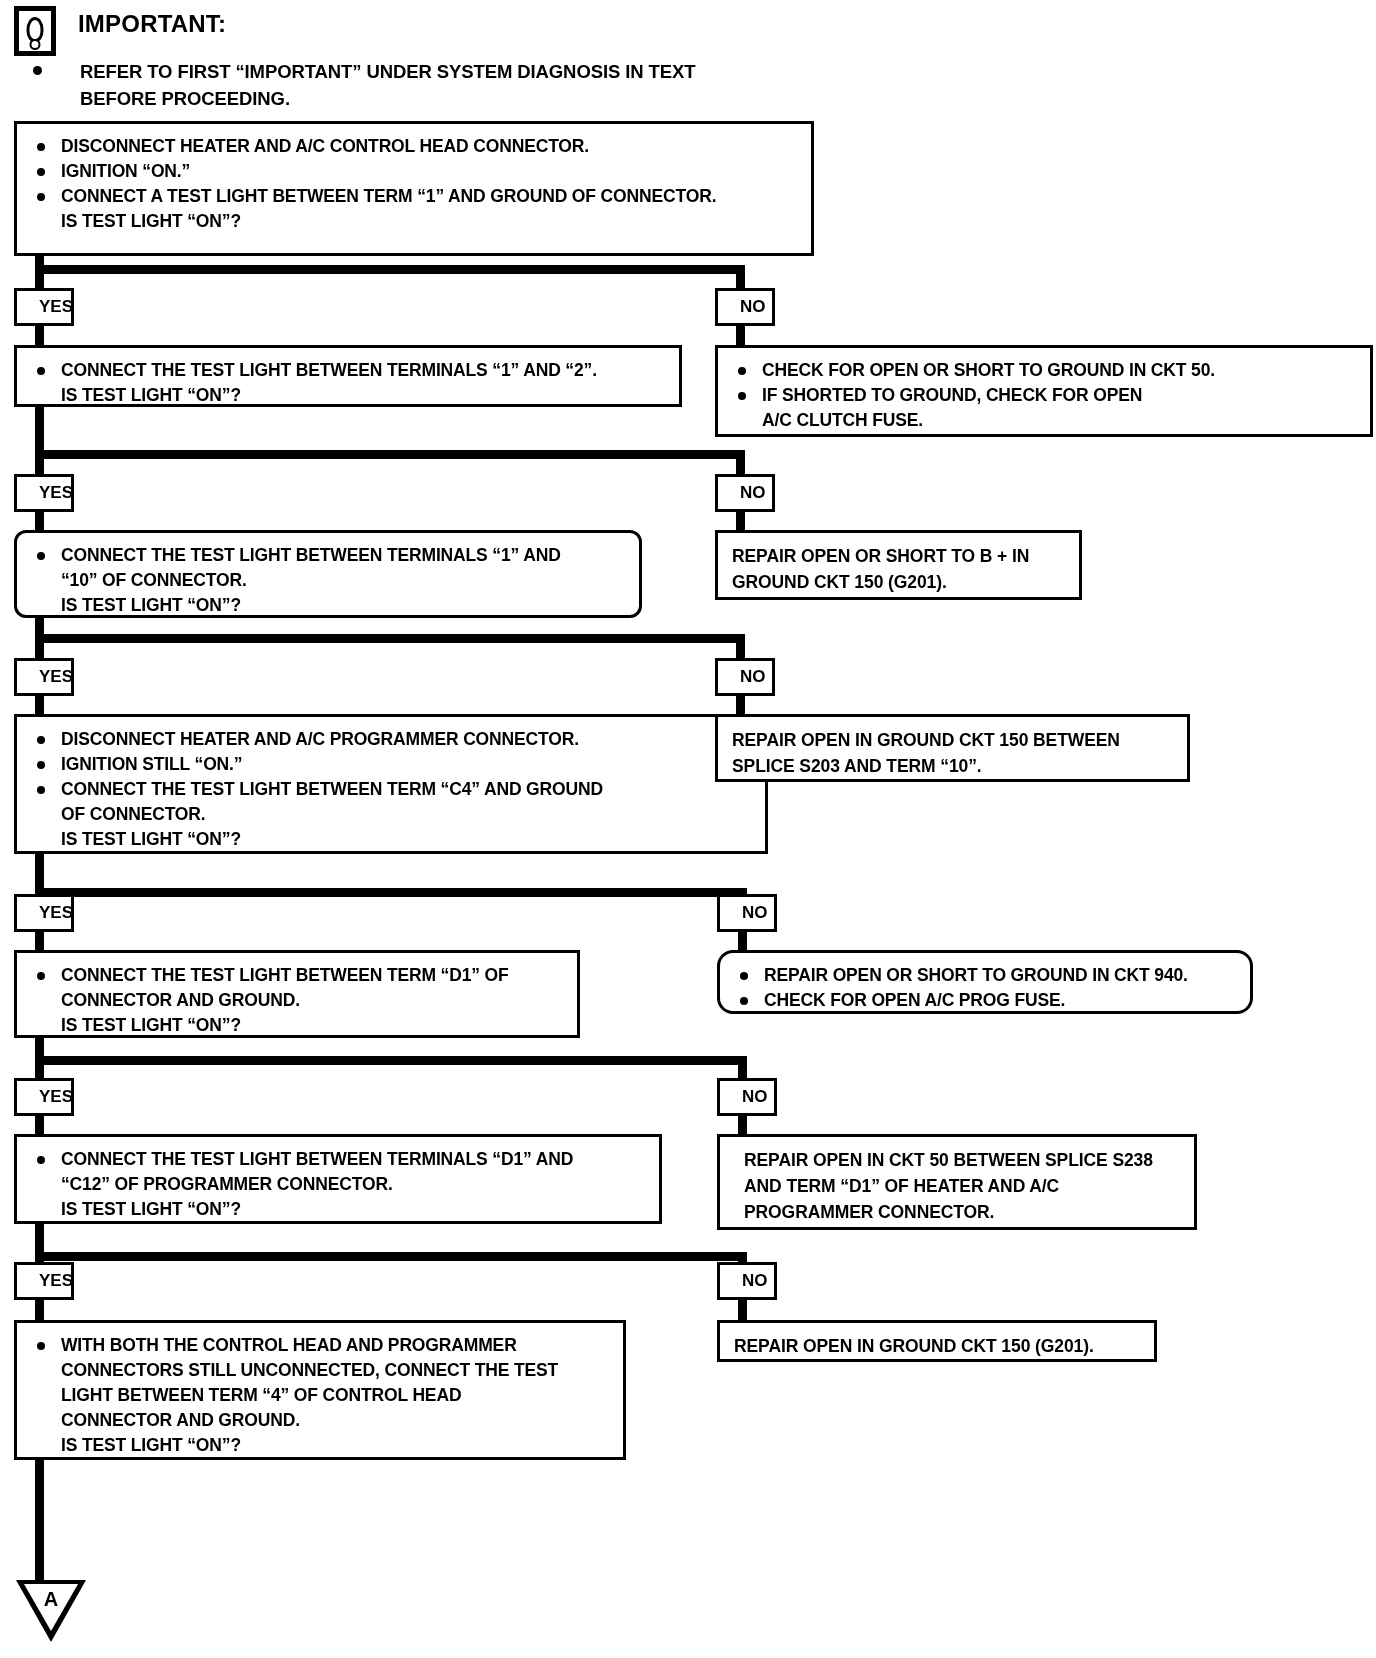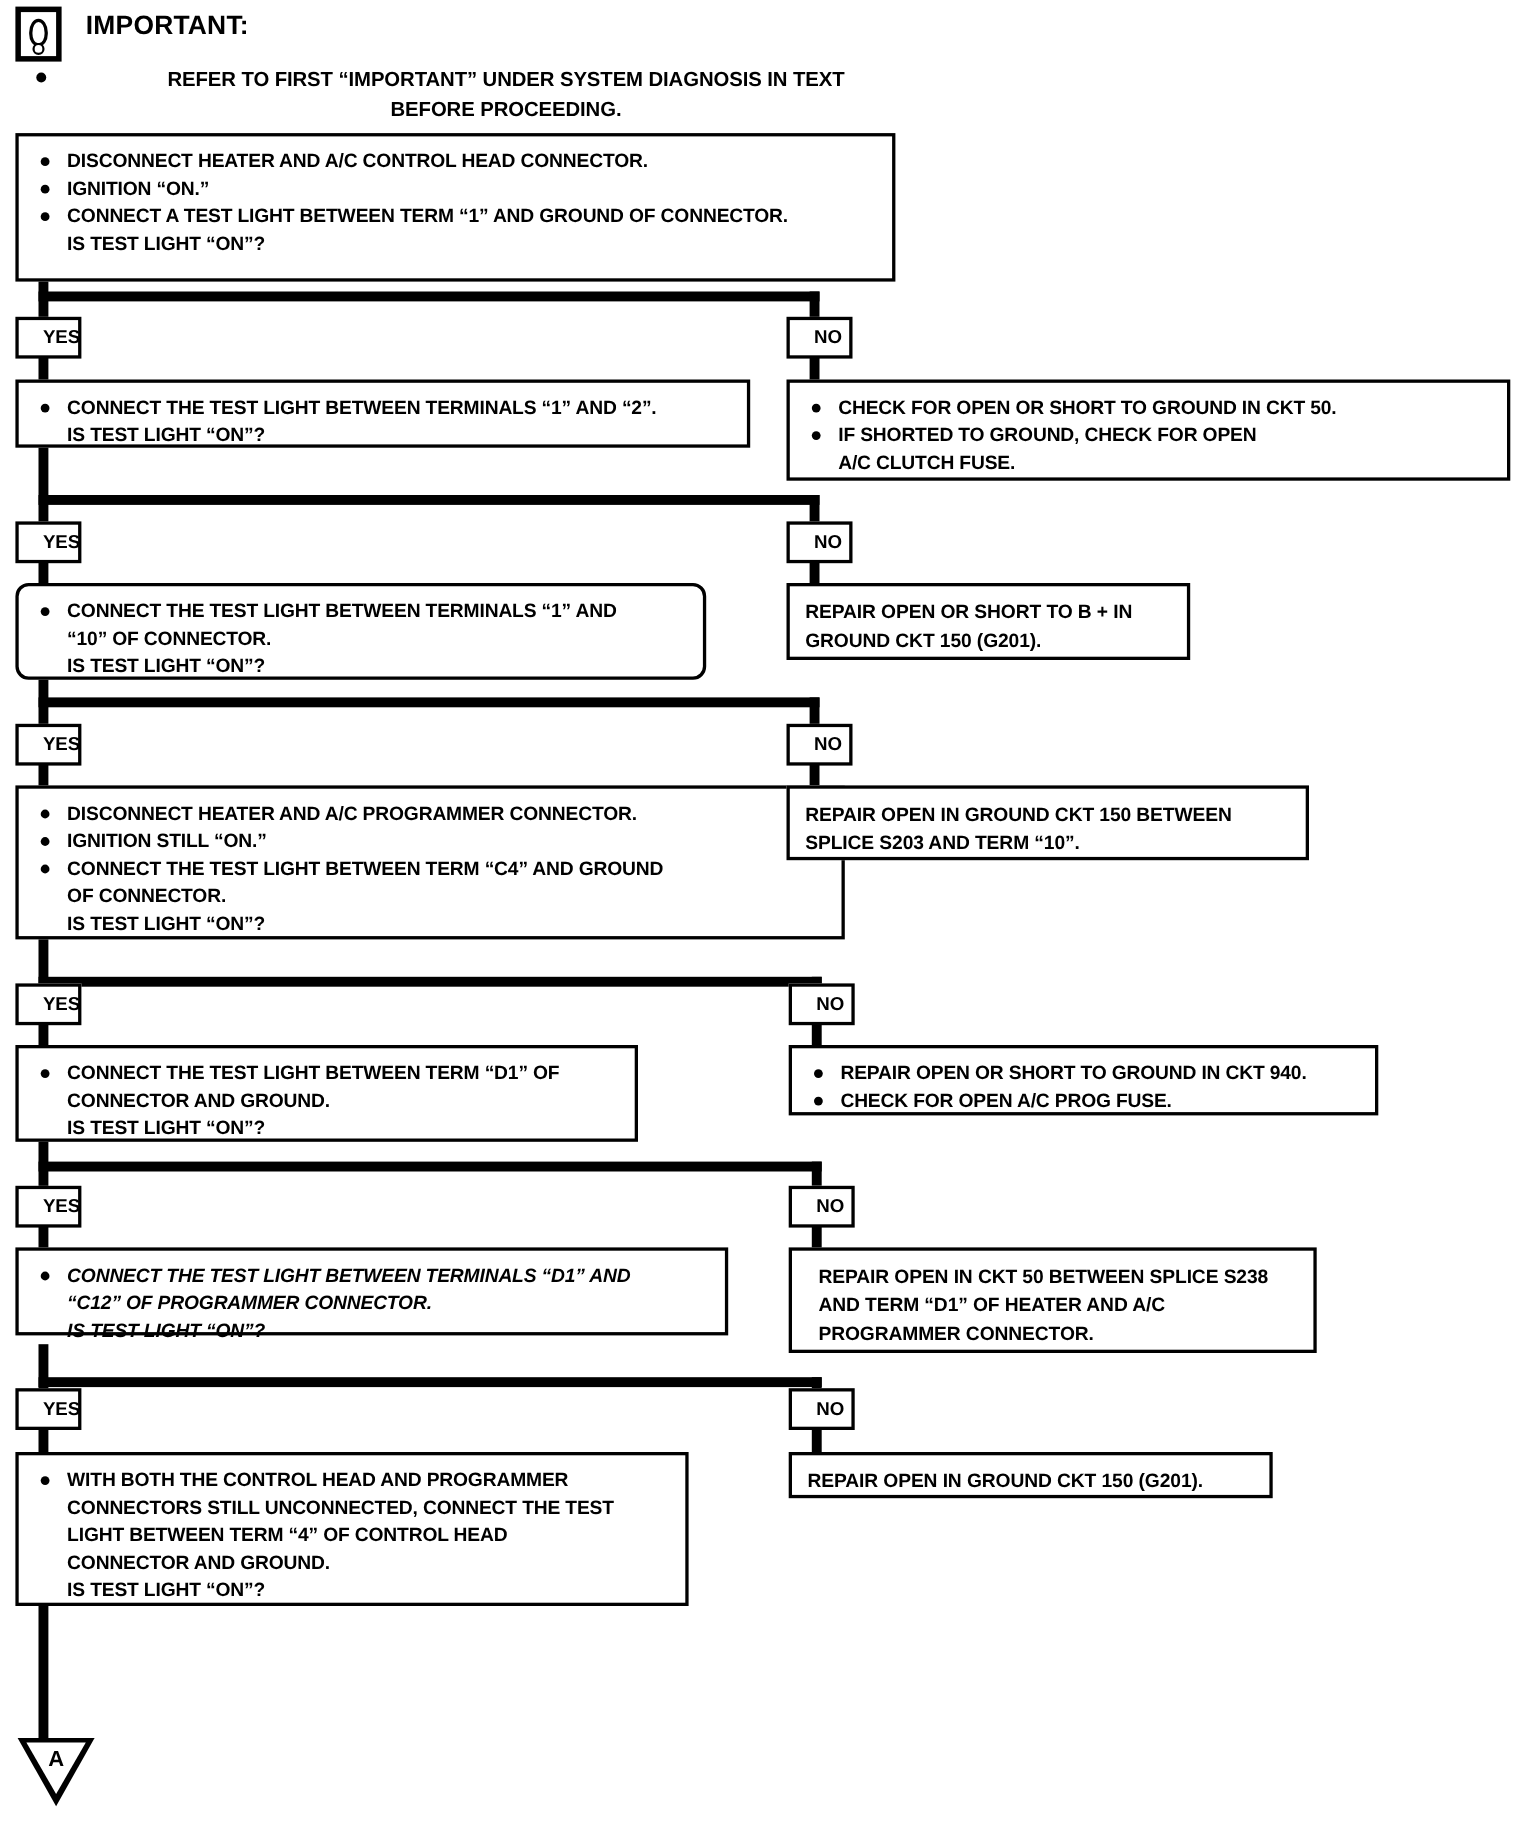--- a/index.html
+++ b/index.html
@@ -59,21 +59,20 @@
     background: #000;
     border-radius: 50%;
   }
   .imp-text {
     left: 80px; top: 58px;
     width: 760px;
     font-size: 18.5px;
     font-weight: bold;
     line-height: 27px;
     letter-spacing: -0.1px;
-    text-align: center;
   }
 
   
   .box {
     border: 3px solid #000;
     background: #fff;
     padding: 10px 12px 10px 14px;
   }
   .box ul {
     margin: 0;
@@ -275,41 +274,41 @@
   <div class="abs vline" style="left:738px; top:930px; height:22px;"></div>
 
   <div class="abs box" style="left:14px; top:950px; width:566px; height:88px;">
     <ul>
       <li>CONNECT THE TEST LIGHT BETWEEN TERM “D1” OF</li>
       <li class="nodot">CONNECTOR AND GROUND.</li>
       <li class="nodot">IS TEST LIGHT “ON”?</li>
     </ul>
   </div>
 
-  <div class="abs box" style="left:717px; top:950px; width:536px; height:64px;">
+  <div class="abs box" style="left:717px; top:950px; width:536px; height:64px;border-radius:16px;">
     <ul>
       <li>REPAIR OPEN OR SHORT TO GROUND IN CKT 940.</li>
       <li>CHECK FOR OPEN A/C PROG FUSE.</li>
     </ul>
   </div>
 
   <div class="abs vline" style="left:35px; top:1038px; height:46px;"></div>
   <div class="abs hline" style="left:35px; top:1056px; width:712px;"></div>
   <div class="abs vline" style="left:738px; top:1056px; height:22px;"></div>
 
   <div class="abs tag" style="left:14px; top:1078px;">
     <span>YES</span>
   </div>
   <div class="abs tag" style="left:717px; top:1078px;">
     <span>NO</span>
   </div>
   <div class="abs vline" style="left:35px; top:1114px; height:22px;"></div>
   <div class="abs vline" style="left:738px; top:1114px; height:22px;"></div>
 
-  <div class="abs box" style="left:14px; top:1134px; width:648px; height:80px;font-style:italic;">
+  <div class="abs box" style="left:14px; top:1134px; width:648px; height:90px;">
     <ul>
       <li>CONNECT THE TEST LIGHT BETWEEN TERMINALS “D1” AND</li>
       <li class="nodot">“C12” OF PROGRAMMER CONNECTOR.</li>
       <li class="nodot">IS TEST LIGHT “ON”?</li>
     </ul>
   </div>
 
   <div class="abs box plain" style="left:717px; top:1134px; width:480px; height:96px;padding-left:24px;">
     <p>REPAIR OPEN IN CKT 50 BETWEEN SPLICE S238</p>
     <p>AND TERM “D1” OF HEATER AND A/C</p>

